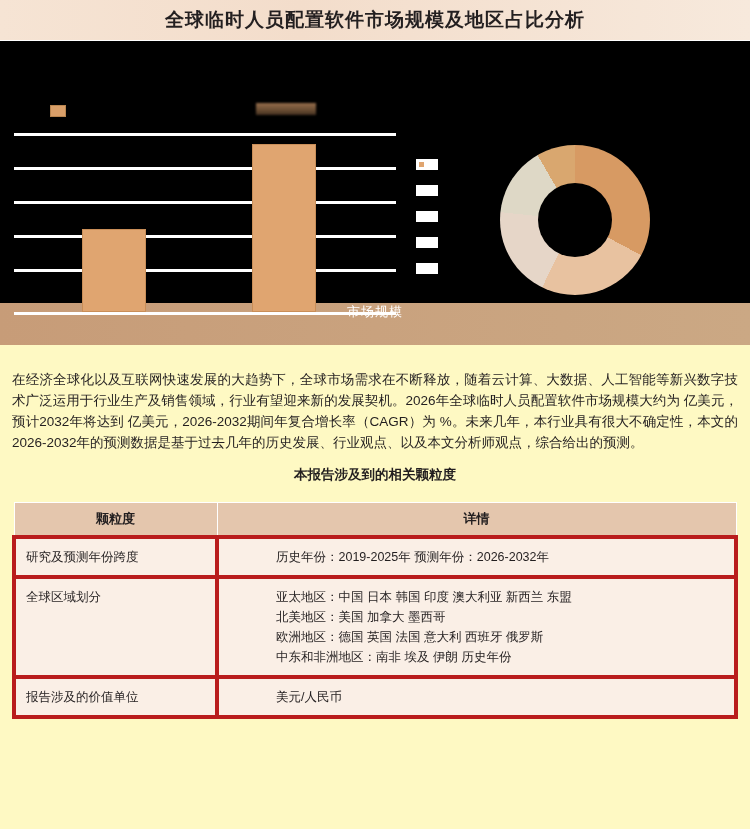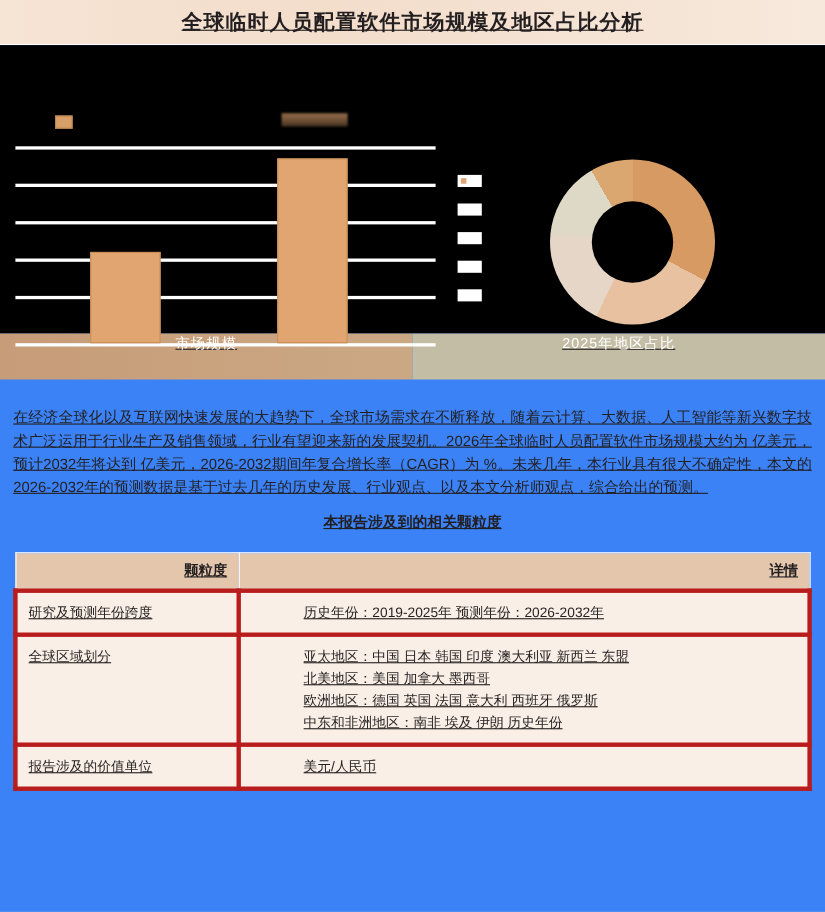--- a/index.html
+++ b/index.html
@@ -11,22 +11,21 @@
     height: 829px;
     background: #ffffff;
     font-family: "Liberation Sans", sans-serif;
     color: #231f20;
     overflow: hidden;
   }
   .page {
     width: 750px;
     height: 829px;
     position: relative;
-    background: #3b82f6;
-    text-decoration: underline;
+    background: #fef9c3;
   }
   
   .header {
     height: 40px;
     background: linear-gradient(to right, #f6e4d4 0%, #f3ddcb 40%, #f7e9dc 100%);
     display: flex;
     align-items: center;
     justify-content: center;
     border-bottom: 1px solid #ffffff;
   }
@@ -193,21 +192,21 @@
     width: 726px;
     margin: 0 12px;
     border-collapse: collapse;
     table-layout: fixed;
   }
   table.granularity th {
     background: #e4c6ad;
     color: #231f20;
     font-size: 13px;
     font-weight: bold;
-    text-align: right;
+    text-align: center;
     padding: 7px 10px;
     border: 1px solid #ffffff;
   }
   table.granularity td {
     background: #faefe6;
     font-size: 12.5px;
     line-height: 20px;
     padding: 8px 10px;
     border: 4px solid #b91c1c;
     vertical-align: top;
@@ -254,23 +253,20 @@
         <div class="legend-row"></div>
       </div>
       <div class="donut"></div>
     </div>
 
   </div>
 
   <div class="tabs">
     <div class="tab active">
       <span>市场规模</span>
-    </div>
-    <div class="tab inactive">
-      <span>2025年地区占比</span>
     </div>
   </div>
 
   <div class="body-wrap">
     <p class="paragraph">在经济全球化以及互联网快速发展的大趋势下，全球市场需求在不断释放，随着云计算、大数据、人工智能等新兴数字技术广泛运用于行业生产及销售领域，行业有望迎来新的发展契机。2026年全球临时人员配置软件市场规模大约为  亿美元，预计2032年将达到 亿美元，2026-2032期间年复合增长率（CAGR）为 %。未来几年，本行业具有很大不确定性，本文的2026-2032年的预测数据是基于过去几年的历史发展、行业观点、以及本文分析师观点，综合给出的预测。</p>
     <div class="sub-title">本报告涉及到的相关颗粒度</div>
   </div>
 
   <table class="granularity">
     <thead>

